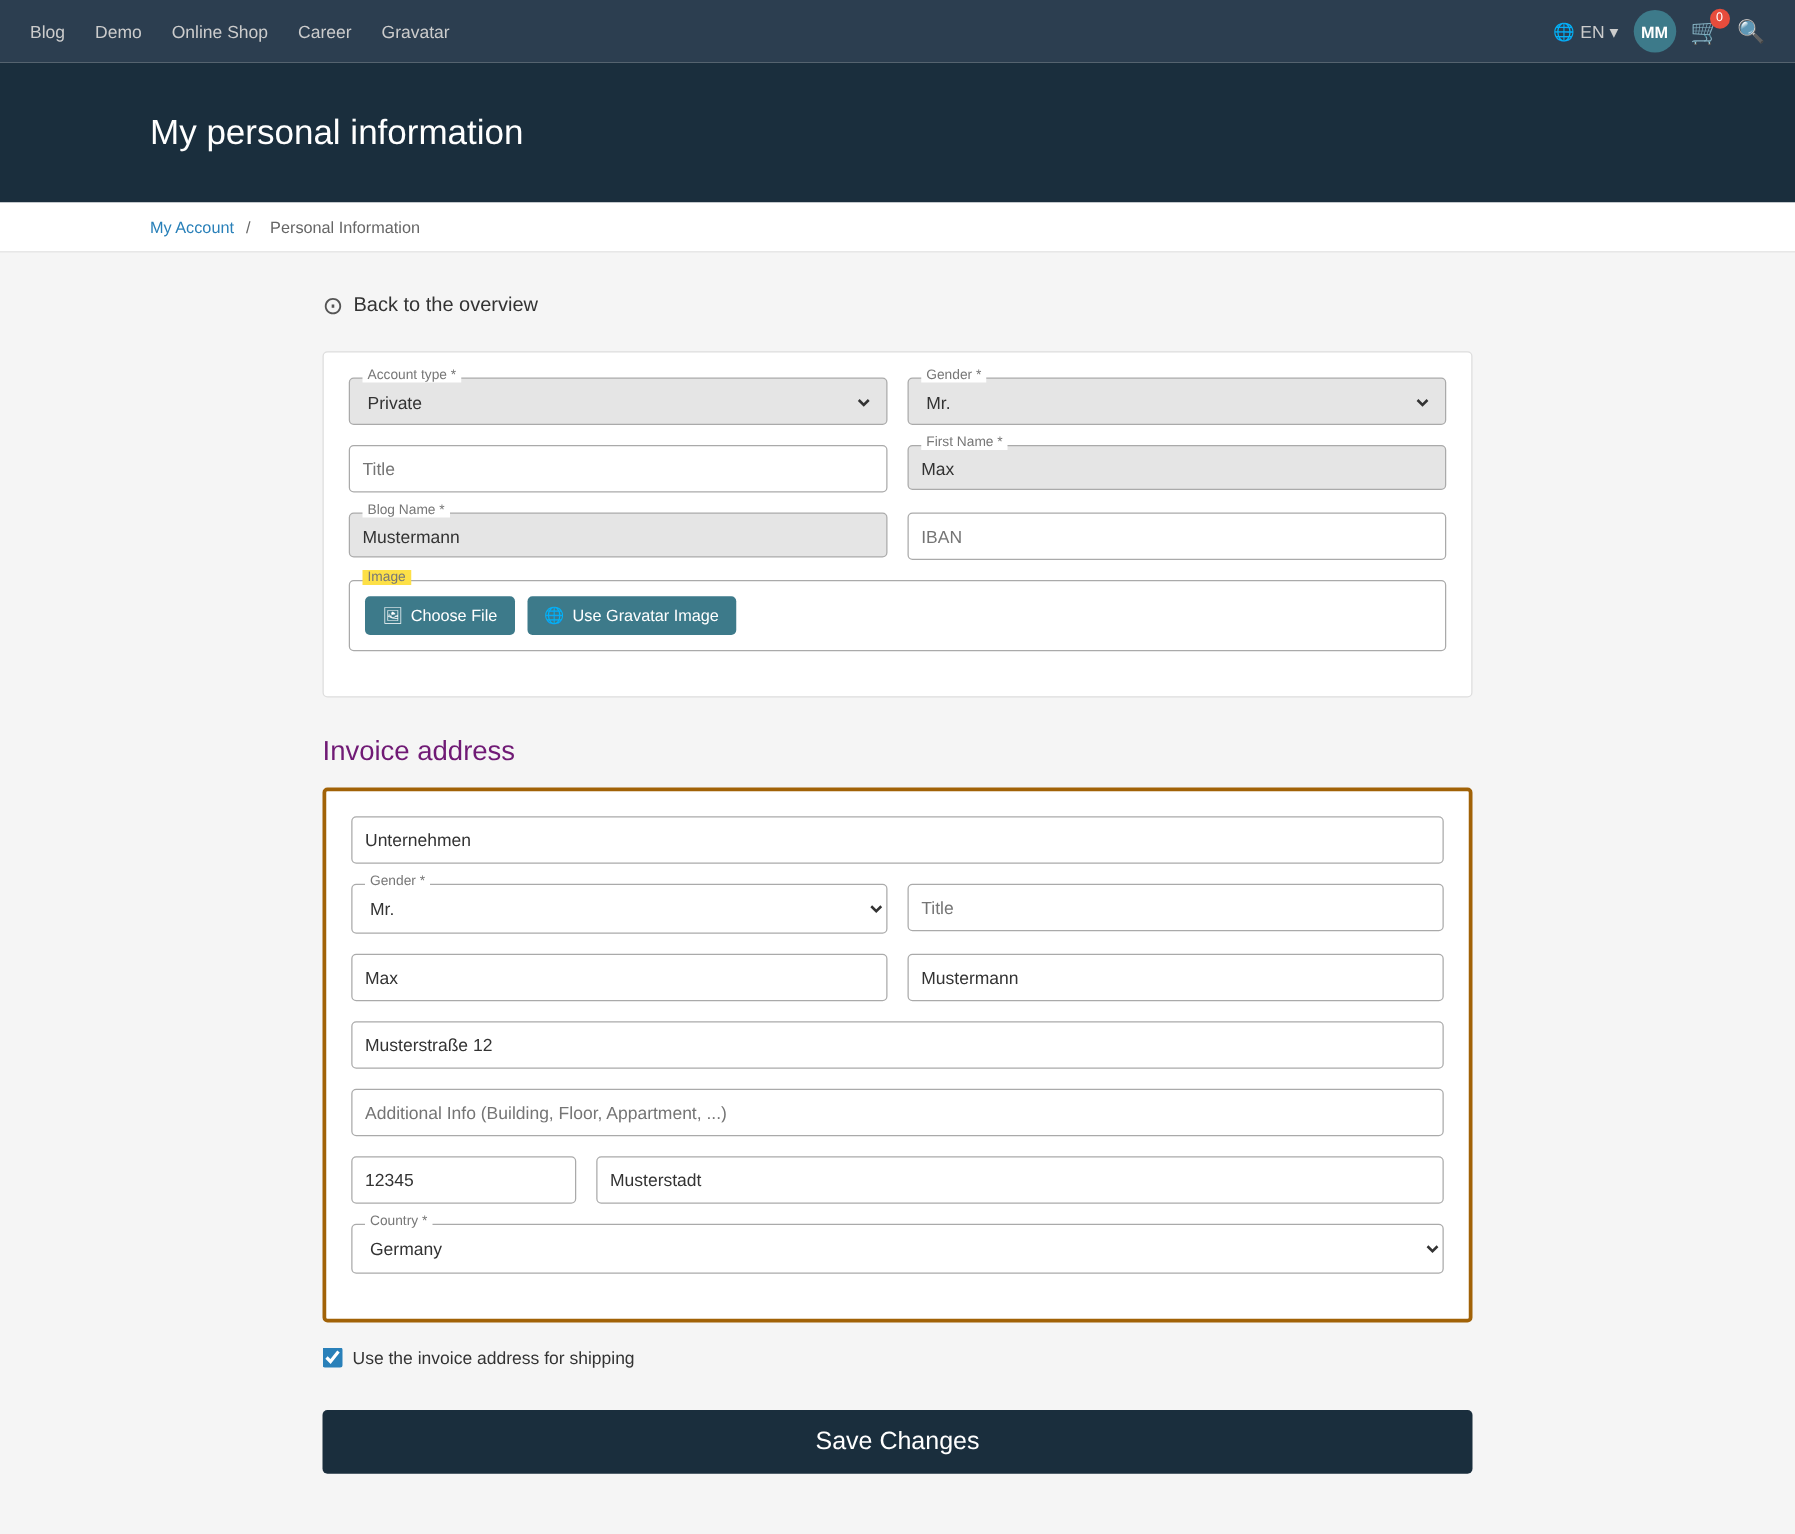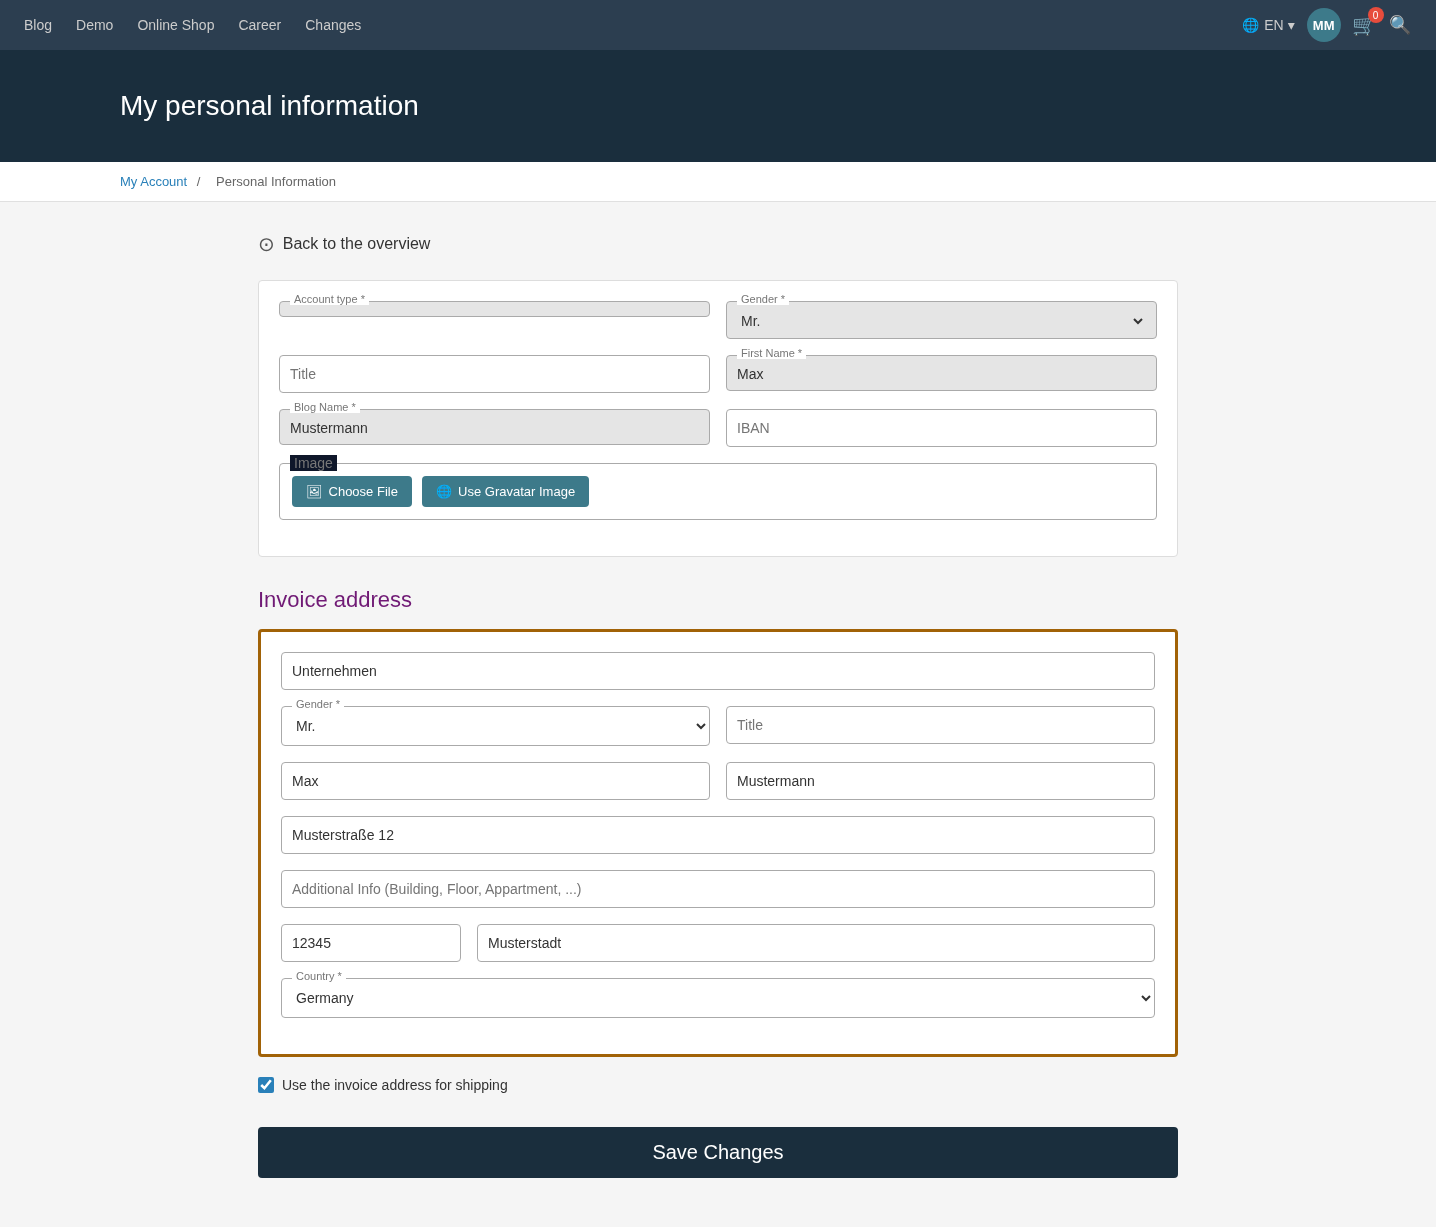--- a/index.html
+++ b/index.html
@@ -157,23 +157,23 @@
       border: 1px solid #aaa;
       border-radius: 4px;
       padding: 12px;
       position: relative;
       margin-bottom: 16px;
     }
     .image-section .field-label {
       position: absolute;
       top: -9px;
       left: 10px;
-      background: #0f172a;
+      background: #fde047;
       padding: 0 4px;
-      font-size: 14px;
+      font-size: 11px;
       color: #777;
     }
     .image-buttons { display: flex; gap: 10px; }
     .btn-teal {
       background: #3d7a8a;
       color: #fff;
       border: none;
       border-radius: 4px;
       padding: 8px 14px;
       font-size: 13px;
@@ -254,21 +254,21 @@
   </style>
 </head>
 <body>
 
 <nav>
   <div class="nav-links">
     <a>Blog</a>
     <a>Demo</a>
     <a>Online Shop</a>
     <a>Career</a>
-    <a>Changes</a>
+    <a>Gravatar</a>
   </div>
   <div class="nav-right">
     <div class="nav-lang">
       <span>🌐</span>
       <span>EN</span>
       <span>▾</span>
     </div>
     <div class="nav-avatar">MM</div>
     <div class="nav-cart-wrap">
       <span class="nav-cart-icon">🛒</span>
@@ -296,20 +296,24 @@
     <span>Back to the overview</span>
   </div>
 
   
   <div class="form-card">
 
     <div class="form-row">
       <div class="half">
         <div class="field-group">
           <span class="field-label">Account type *</span>
+          <select>
+            <option>Private</option>
+            <option>Business</option>
+          </select>
         </div>
       </div>
       <div class="half">
         <div class="field-group">
           <span class="field-label">Gender *</span>
           <select>
             <option>Mr.</option>
             <option>Mrs.</option>
             <option>Diverse</option>
           </select>

